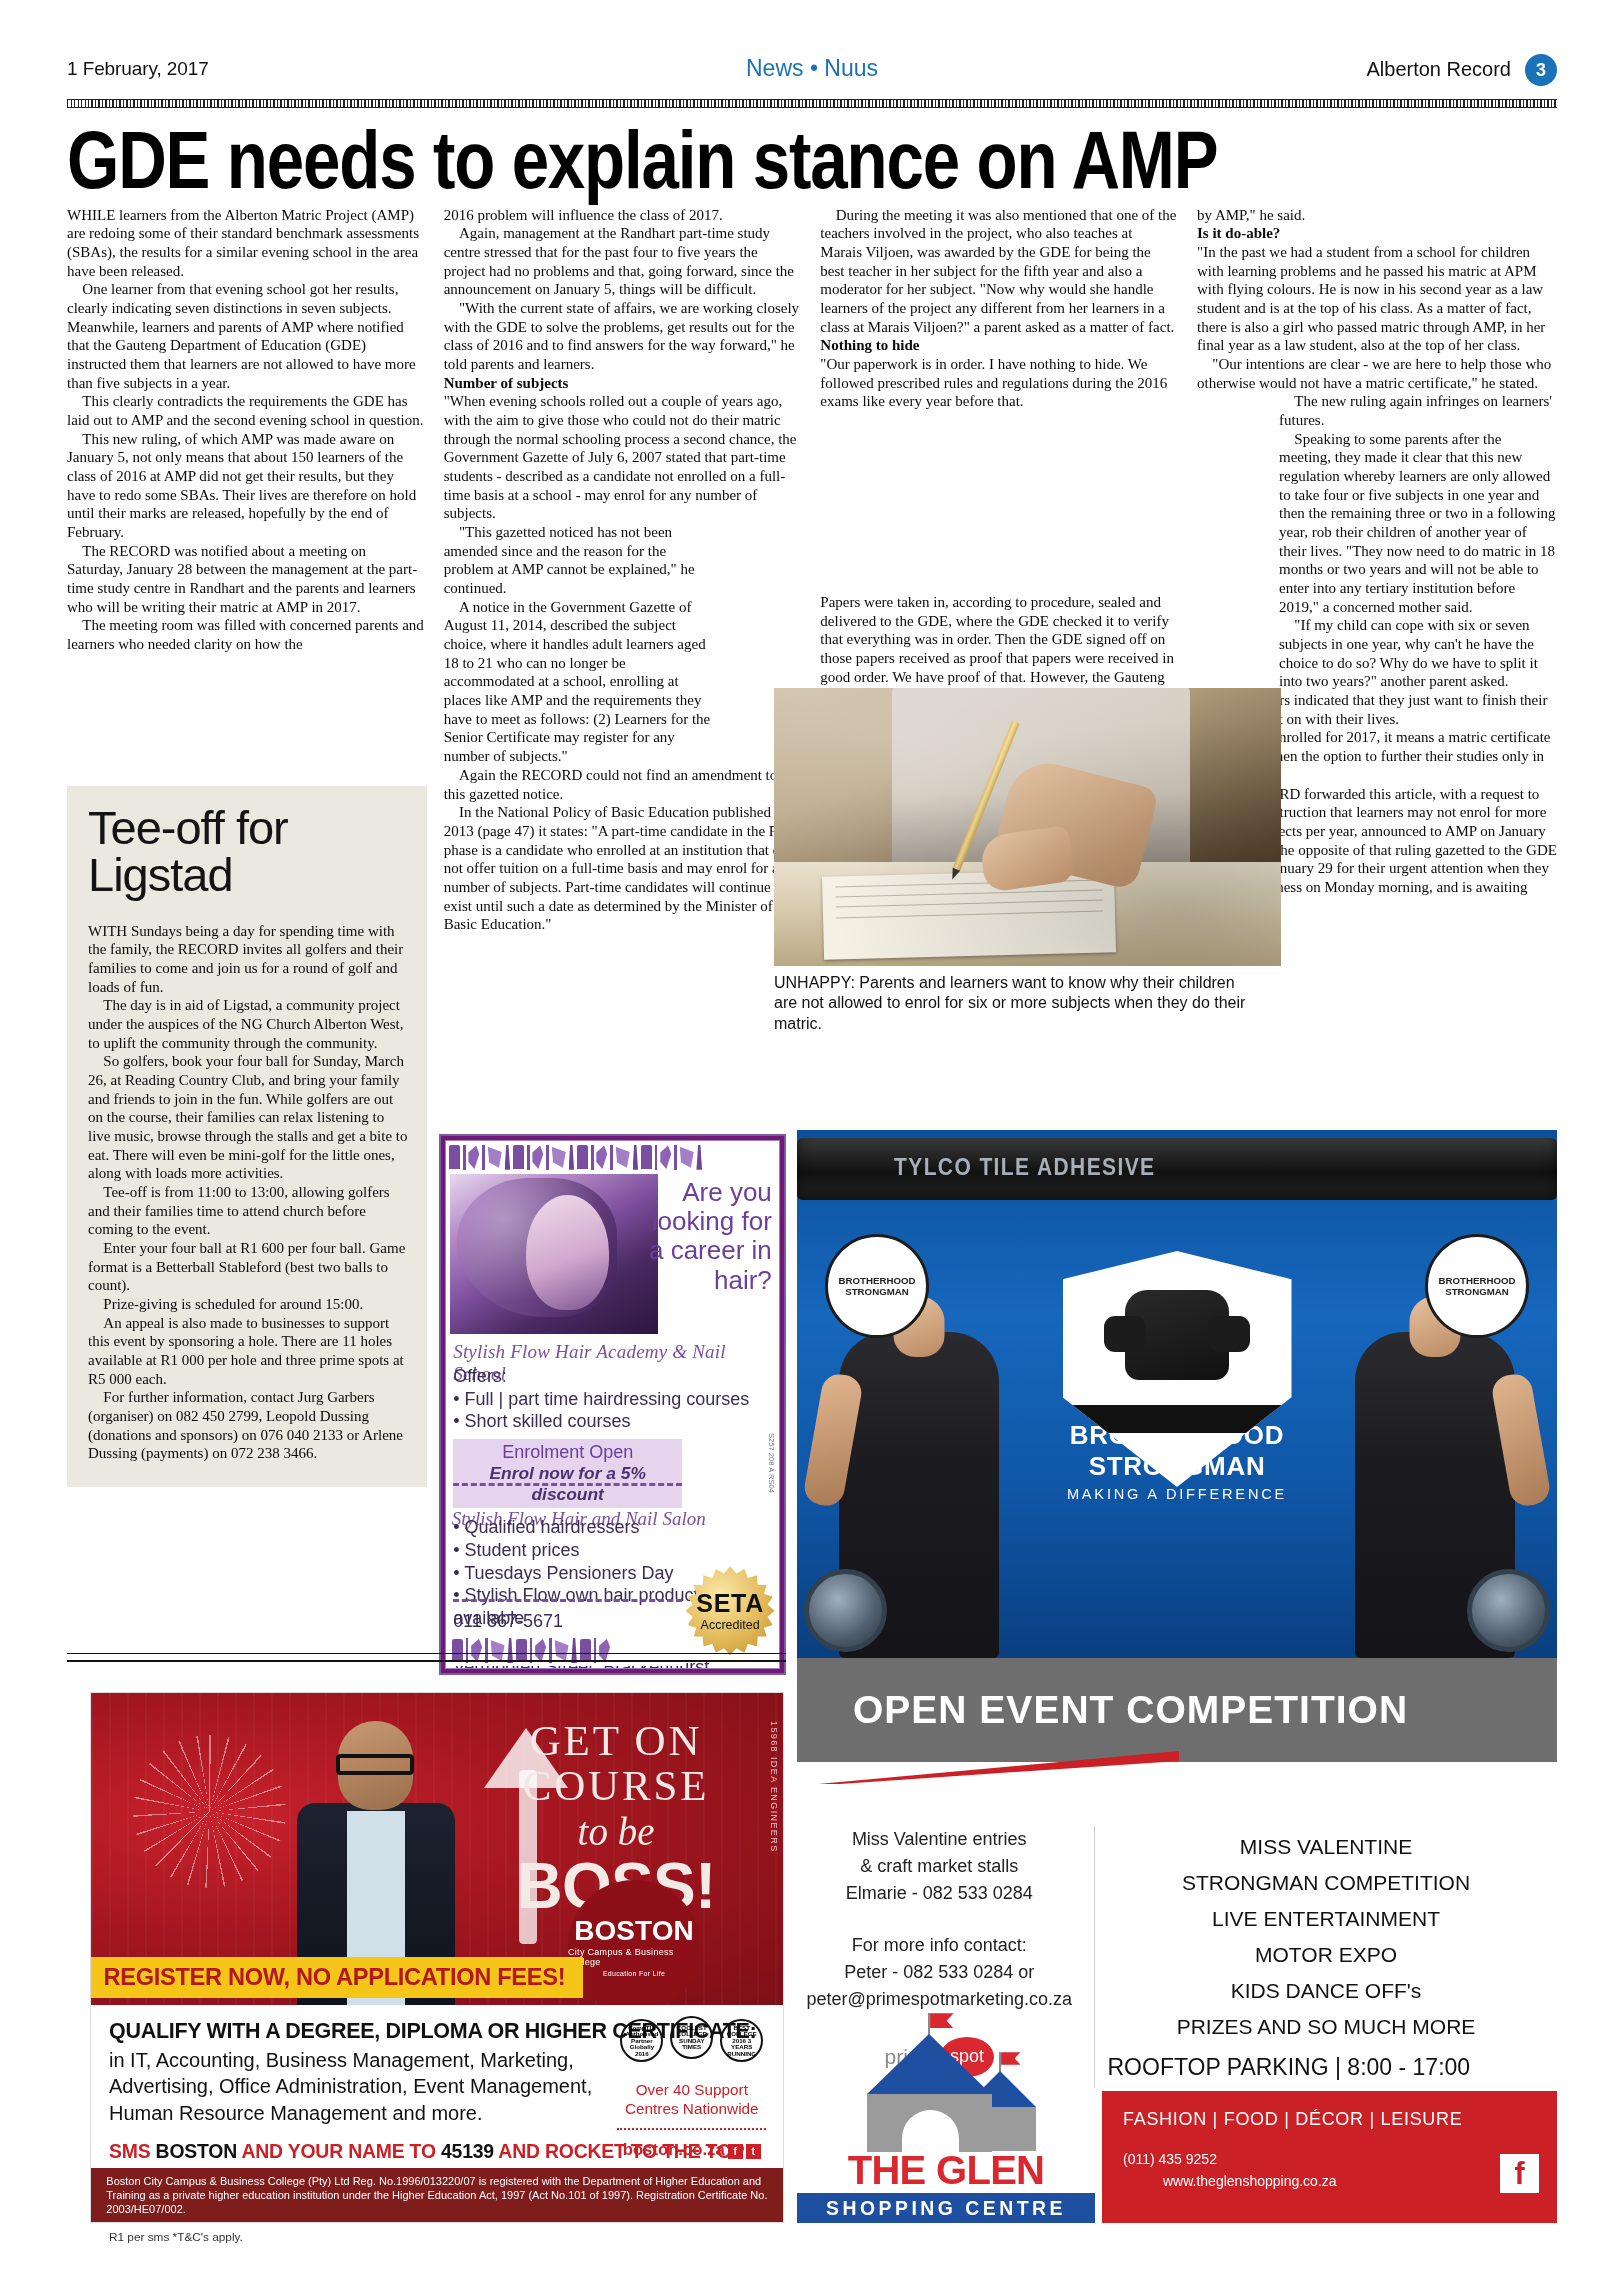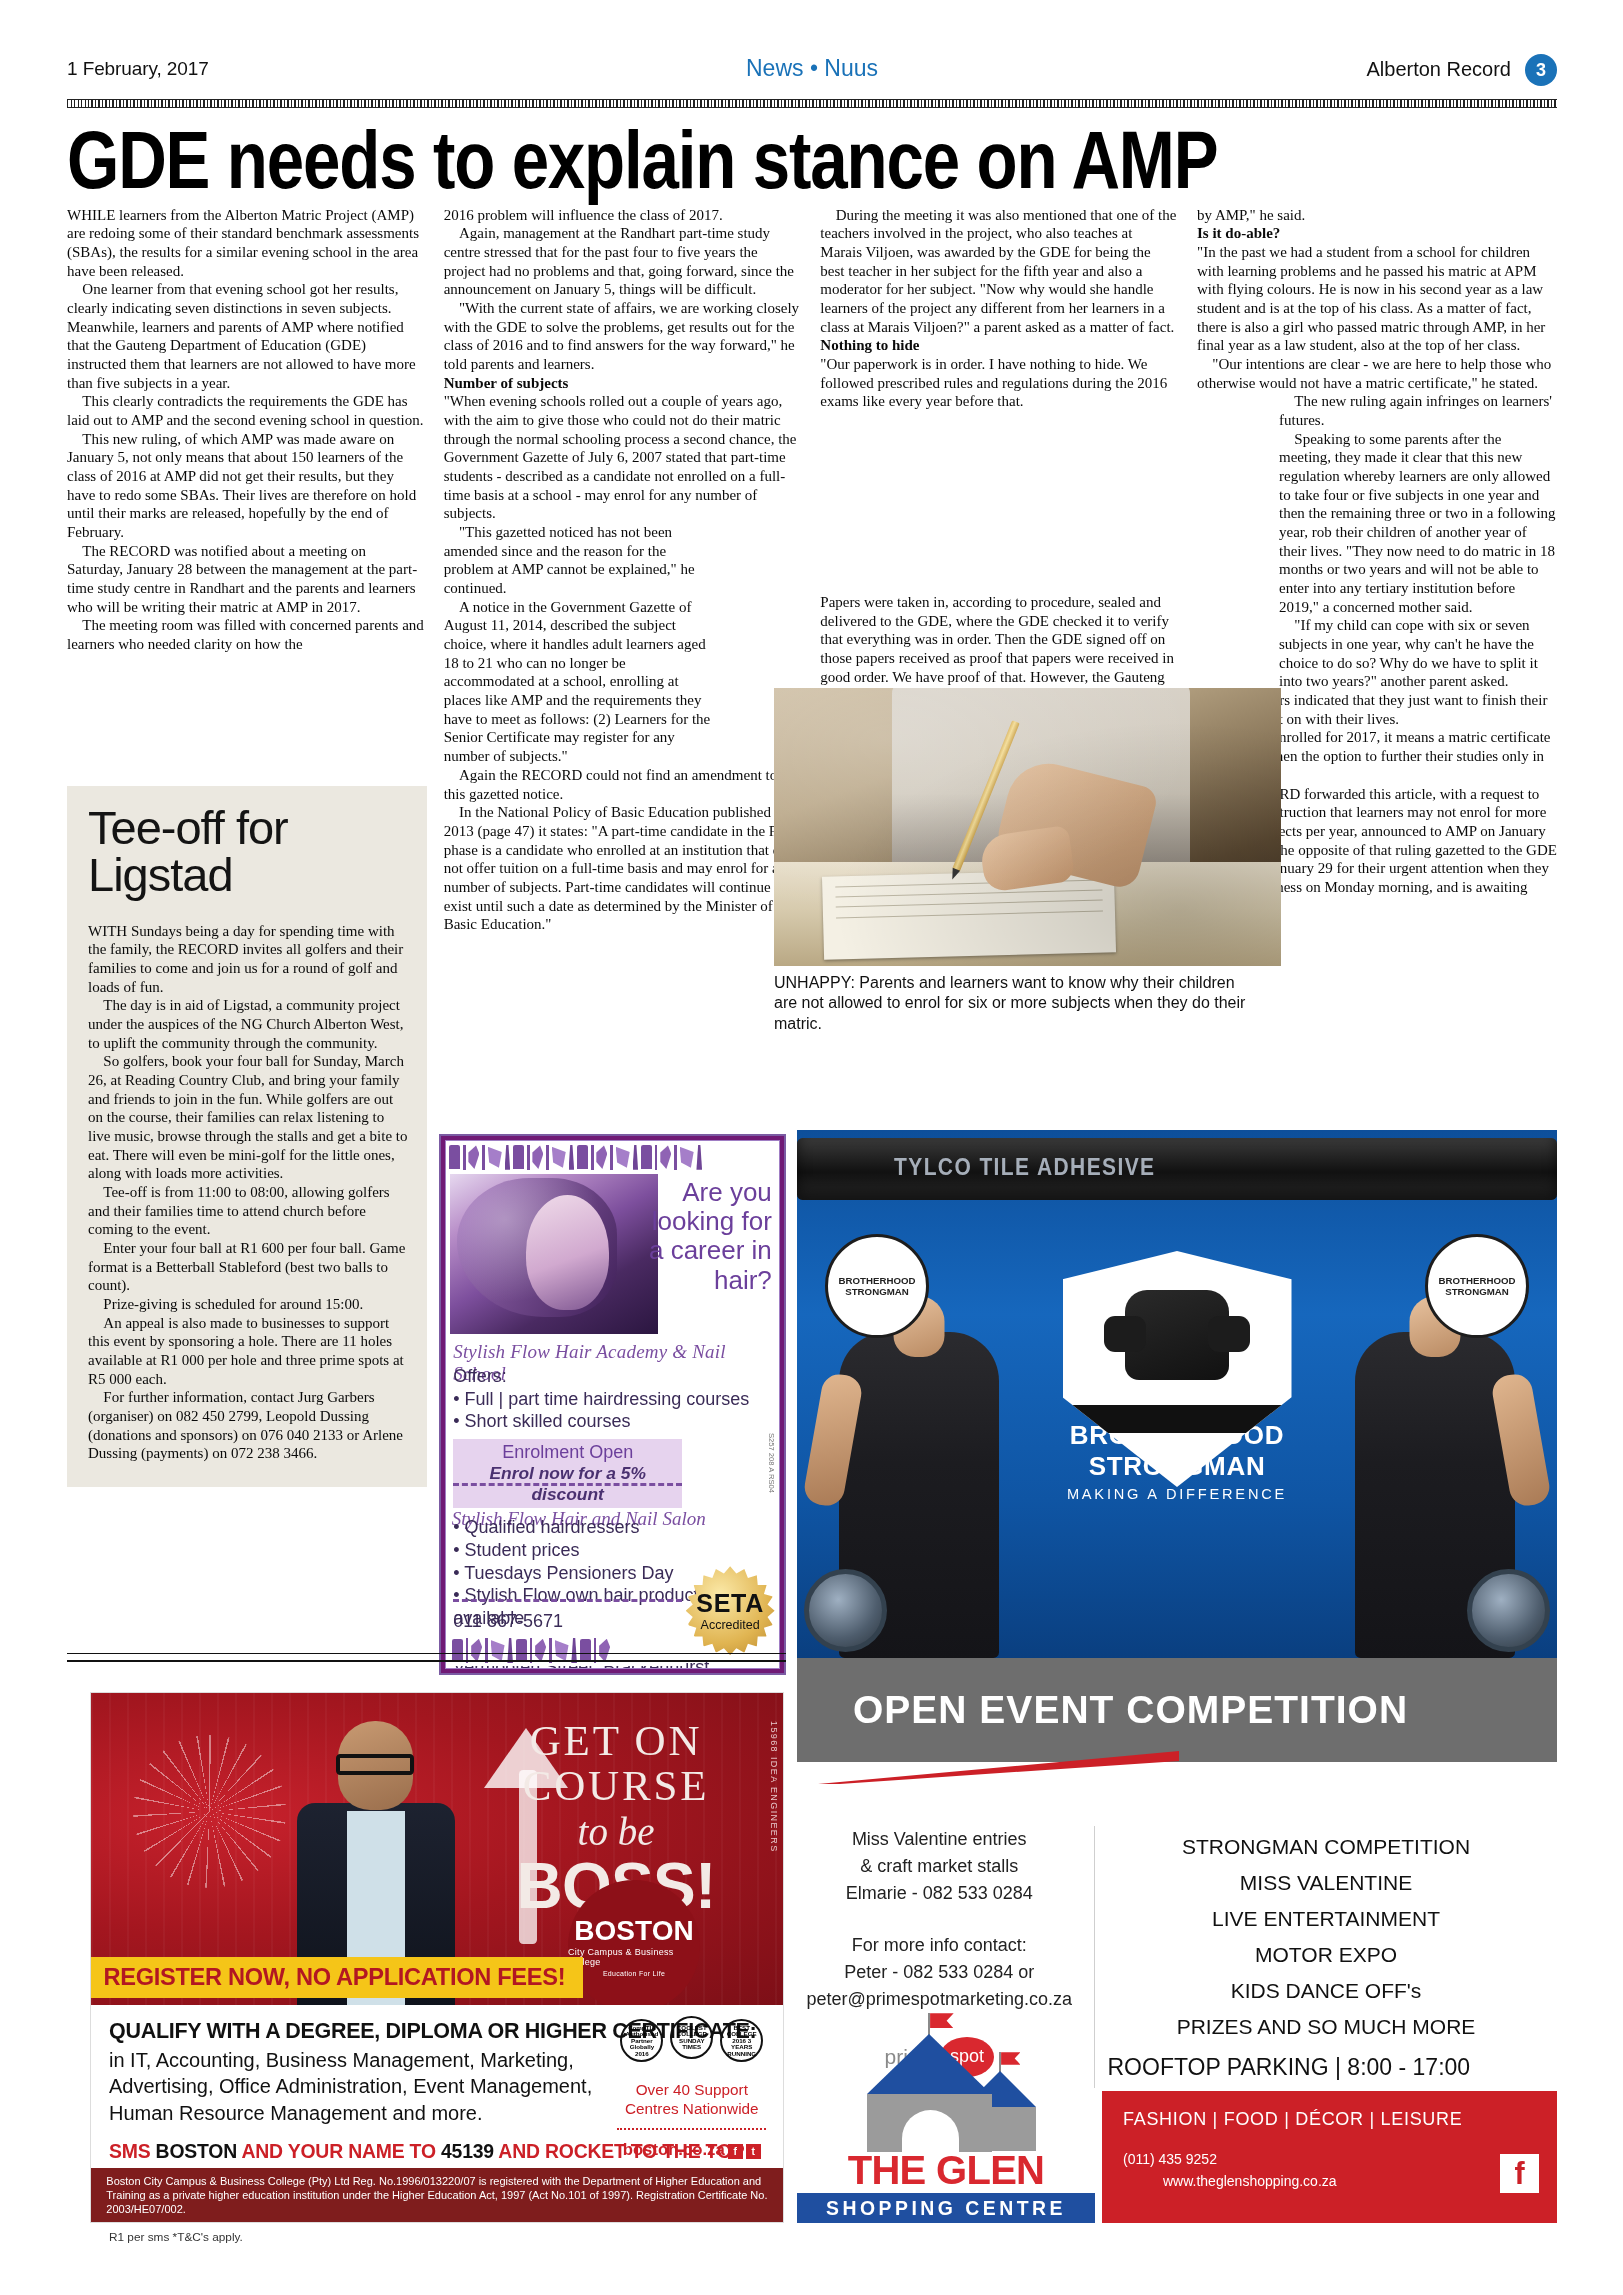--- a/index.html
+++ b/index.html
@@ -330,21 +330,21 @@
       <div class="caption">UNHAPPY: Parents and learners want to know why their children are not allowed to enrol for six or more subjects when they do their matric.</div>
     </div>
   </div>
 
   <div class="teeoff">
     <h2>Tee-off for Ligstad</h2>
     <div class="bodytext">
       <p class="noind">WITH Sundays being a day for spending time with the family, the RECORD invites all golfers and their families to come and join us for a round of golf and loads of fun.</p>
       <p>The day is in aid of Ligstad, a community project under the auspices of the NG Church Alberton West, to uplift the community through the community.</p>
       <p>So golfers, book your four ball for Sunday, March 26, at Reading Country Club, and bring your family and friends to join in the fun. While golfers are out on the course, their families can relax listening to live music, browse through the stalls and get a bite to eat. There will even be mini-golf for the little ones, along with loads more activities.</p>
-      <p>Tee-off is from 11:00 to 08:00, allowing golfers and their families time to attend church before coming to the event.</p>
+      <p>Tee-off is from 11:00 to 13:00, allowing golfers and their families time to attend church before coming to the event.</p>
       <p>Enter your four ball at R1 600 per four ball. Game format is a Betterball Stableford (best two balls to count).</p>
       <p>Prize-giving is scheduled for around 15:00.</p>
       <p>An appeal is also made to businesses to support this event by sponsoring a hole. There are 11 holes available at R1 000 per hole and three prime spots at R5 000 each.</p>
       <p>For further information, contact Jurg Garbers (organiser) on 082 450 2799, Leopold Dussing (donations and sponsors) on 076 040 2133 or Arlene Dussing (payments) on 072 238 3466.</p>
     </div>
   </div>
 
   <div class="ad-hair">
     <div class="inner">
       <div class="tool-strip">
@@ -468,22 +468,22 @@
         <div>For more info contact:</div>
         <div>Peter - 082 533 0284 or</div>
         <div>peter@primespotmarketing.co.za</div>
         <div class="primespot">
           <span class="p1">prime</span>
           <span class="p2">spot</span>
         </div>
       </div>
 
       <div class="sm-right">
+        <div>MISS VALENTINE</div>
         <div>STRONGMAN COMPETITION</div>
-        <div>MISS VALENTINE</div>
         <div>LIVE ENTERTAINMENT</div>
         <div>MOTOR EXPO</div>
         <div>KIDS DANCE OFF's</div>
         <div>PRIZES AND SO MUCH MORE</div>
         <div class="rooftop">ROOFTOP PARKING | 8:00 - 17:00</div>
       </div>
     </div>
 
     <div class="glen">
       <div class="glen-castle">

